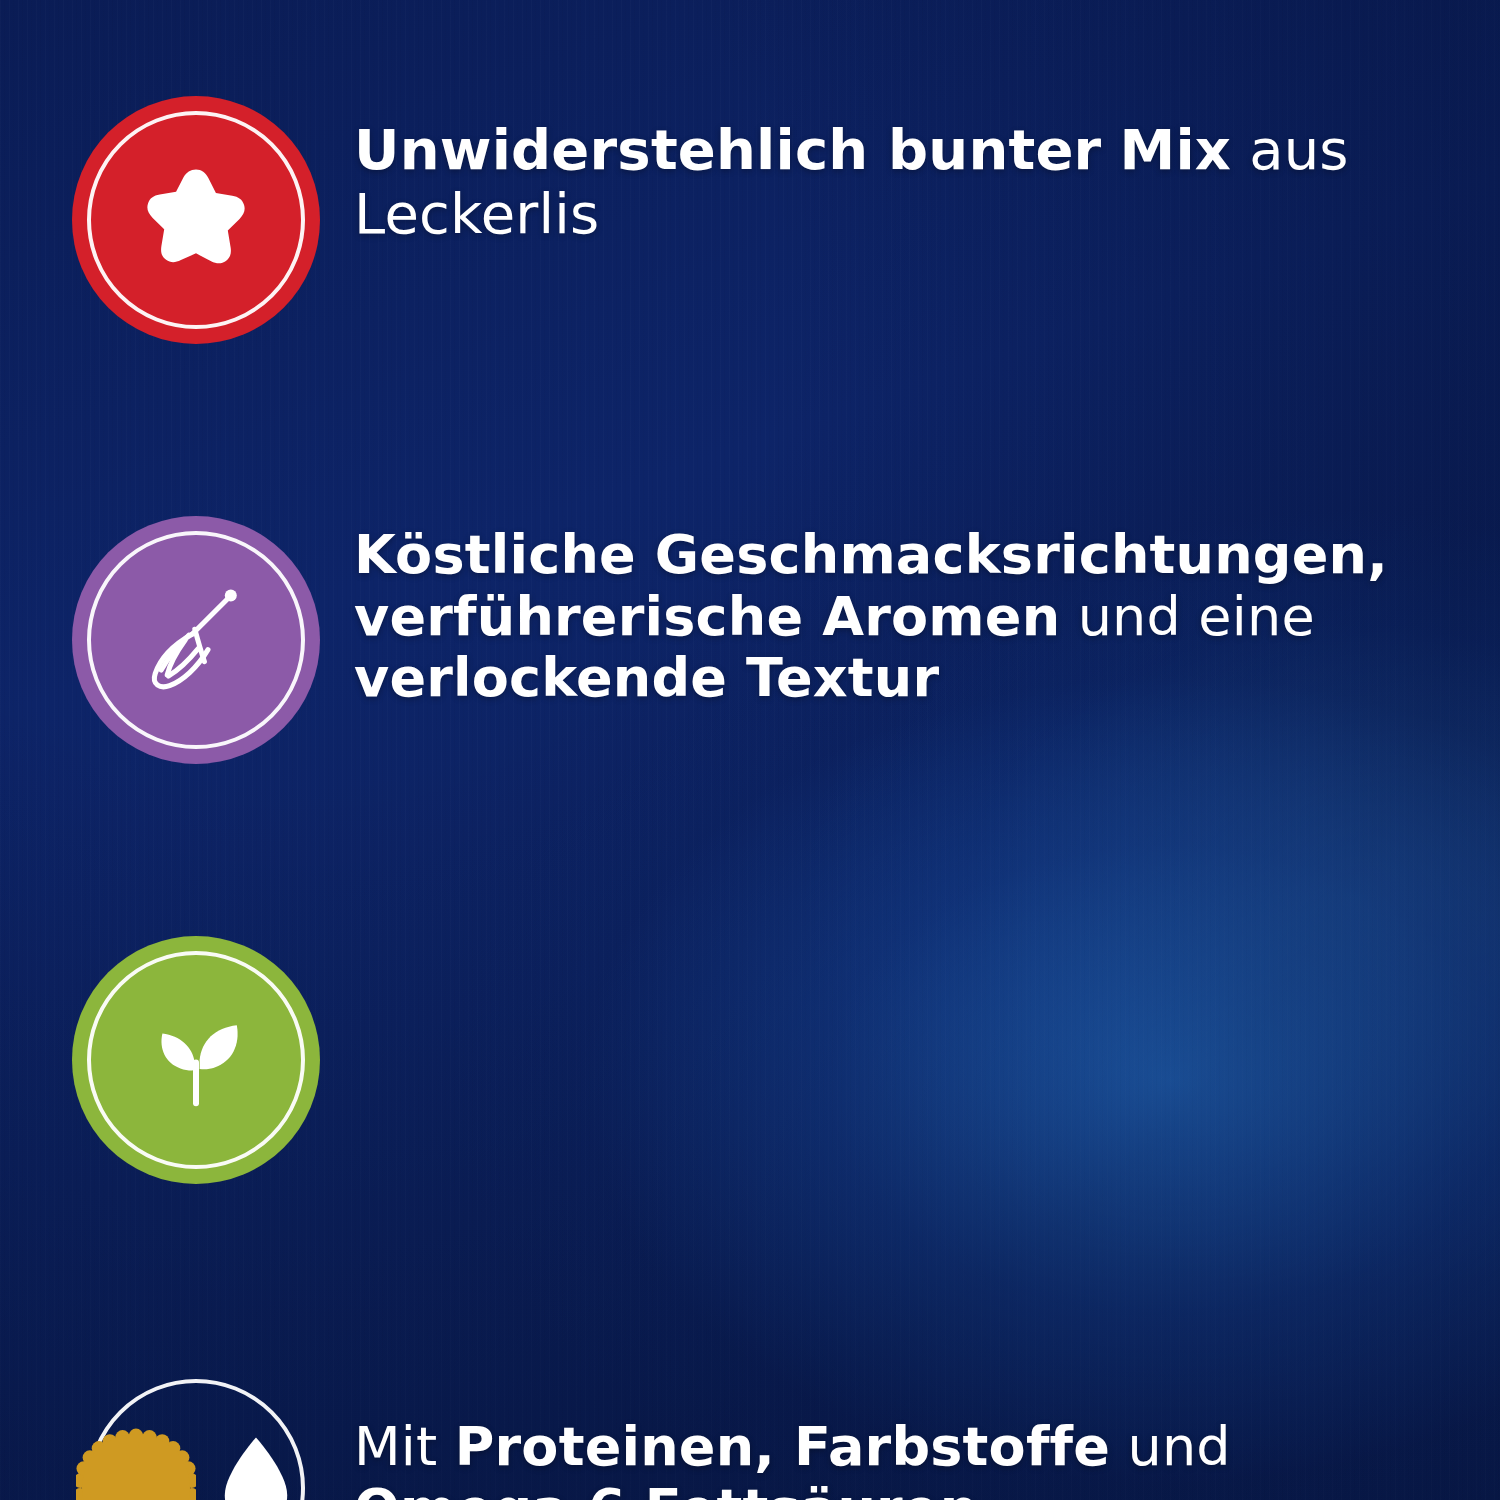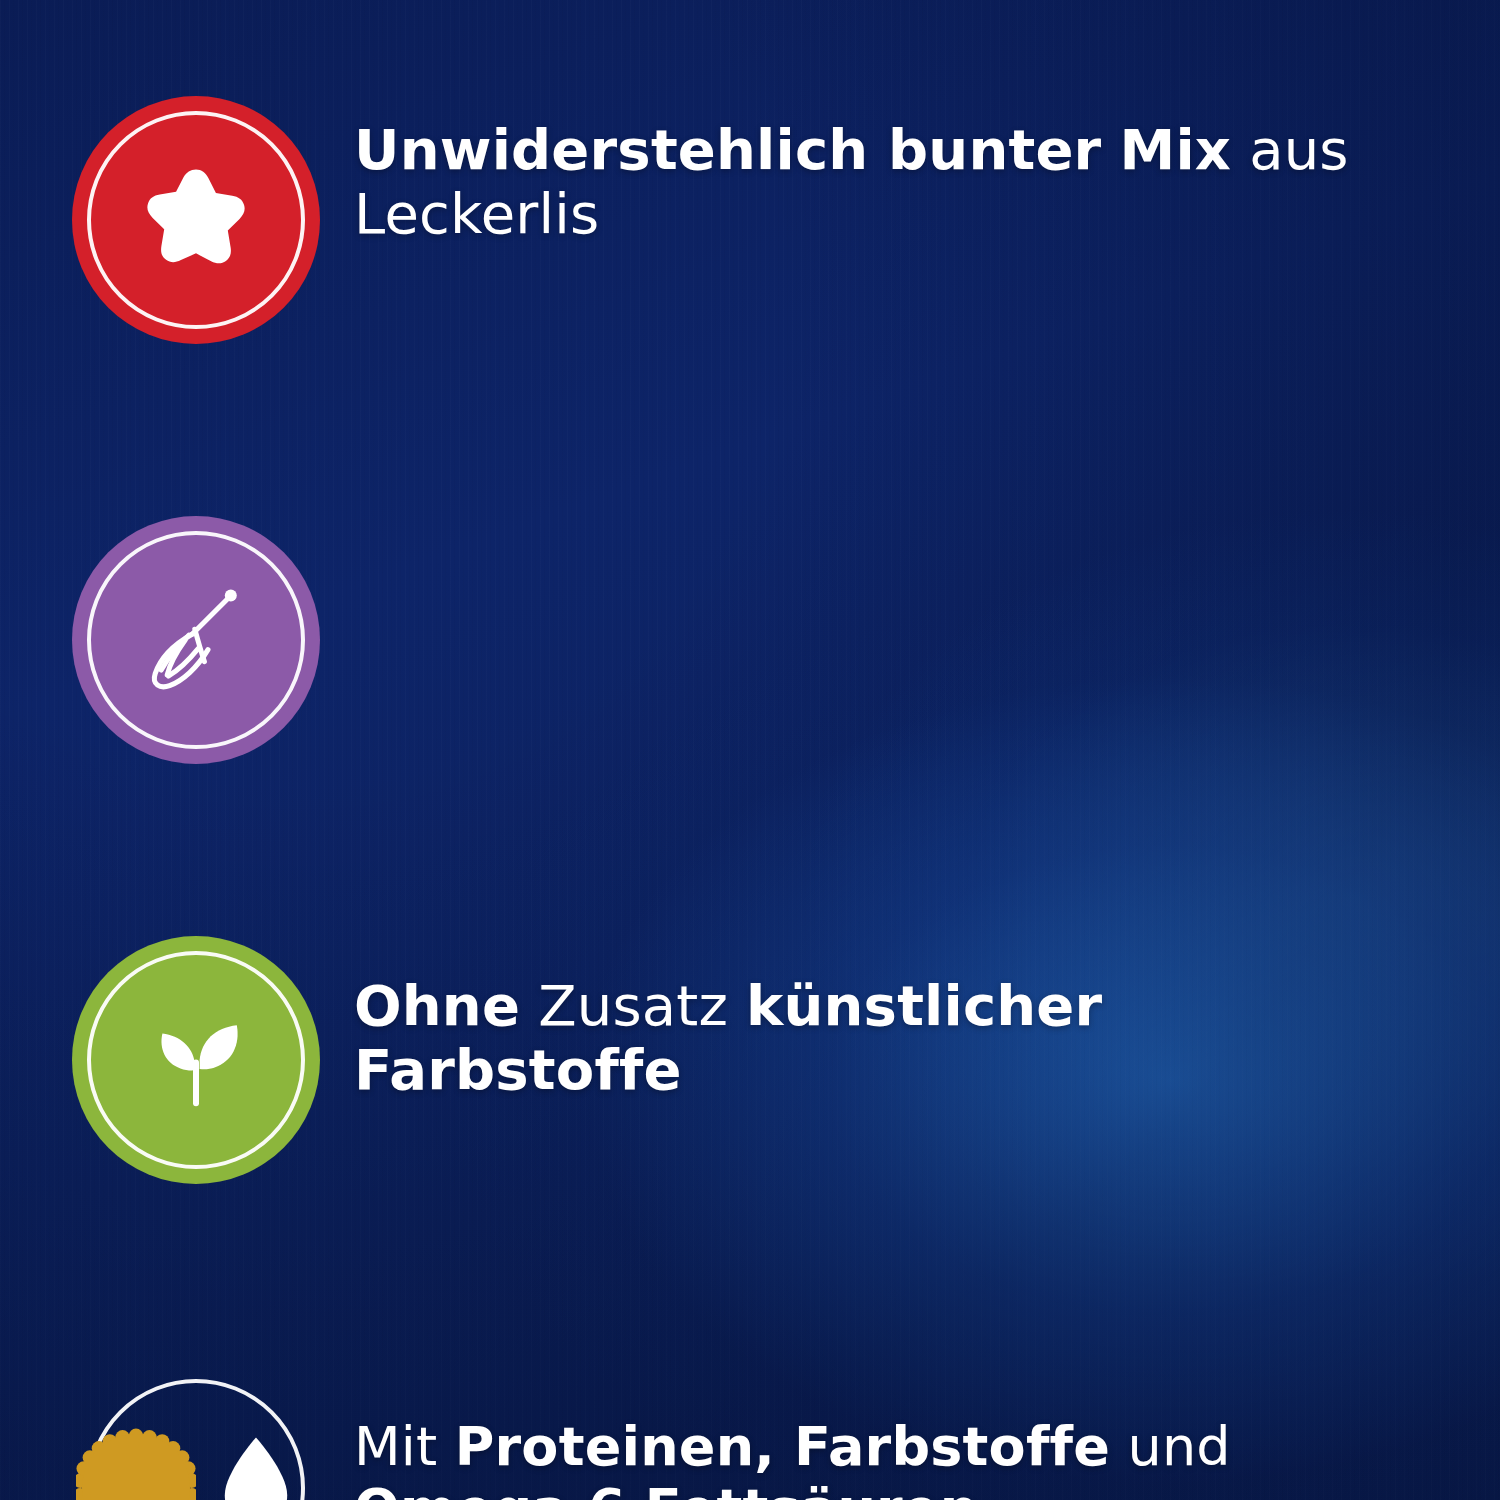--- a/index.html
+++ b/index.html
@@ -144,34 +144,34 @@
             <path d="M76 16 L47 45"></path>
             <circle cx="79" cy="13" r="5" fill="#ffffff" stroke="none"></circle>
             <path d="M47 45 C31 54 20 66 16 78 c-3 9 4 13 12 10 11-4 23-15 32-30"></path>
             <path d="M41 50 C33 61 28 71 26 79"></path>
             <path d="M52 57 C43 68 34 76 27 80"></path>
             <path d="M44 46 C35 55 26 66 21 75"></path>
             <path d="M49 41 C52 52 55 62 57 68"></path>
           </g>
         </svg>
       </div>
+      <div class="text">
+        <span class="b">Köstliche Geschmacksrichtungen, verführerische Aromen</span><span class="n"> und eine </span><span class="b">verlockende Textur</span>
+      </div>
     </div>
 
     <div class="feature f2">
       <div class="badge">
         <div class="disc" style="background:#8cb63c"></div>
         <div class="ring"></div>
         <svg viewBox="0 0 100 100" aria-hidden="true">
           <path fill="#ffffff" d="M49 52c-2-13-12-22-27-24-3 13 3 25 15 29 4 1.4 8 2 12 1.6z"></path>
           <path fill="#ffffff" d="M53 50c1.5-16 13-27 31-29 3 16-4 30-18 35-4.5 1.6-8.8 2-13 1.4z"></path>
           <path fill="none" stroke="#ffffff" stroke-width="5" stroke-linecap="round" d="M50 52 C50 66 50 76 50 86"></path>
         </svg>
-      </div>
-      <div class="text">
-        <span class="b">Ohne</span><span class="n"> Zusatz </span><span class="b">künstlicher Farbstoffe</span>
       </div>
     </div>
 
     <div class="feature f3">
       <div class="badge scallop">
         <svg class="scallop-pts" viewBox="0 0 100 100" aria-hidden="true">
           <g fill="#cf9a22">
             <circle cx="50" cy="6.5" r="6"></circle>
               <circle cx="61.2" cy="7.7" r="6"></circle>
               <circle cx="71.8" cy="11.2" r="6"></circle>

